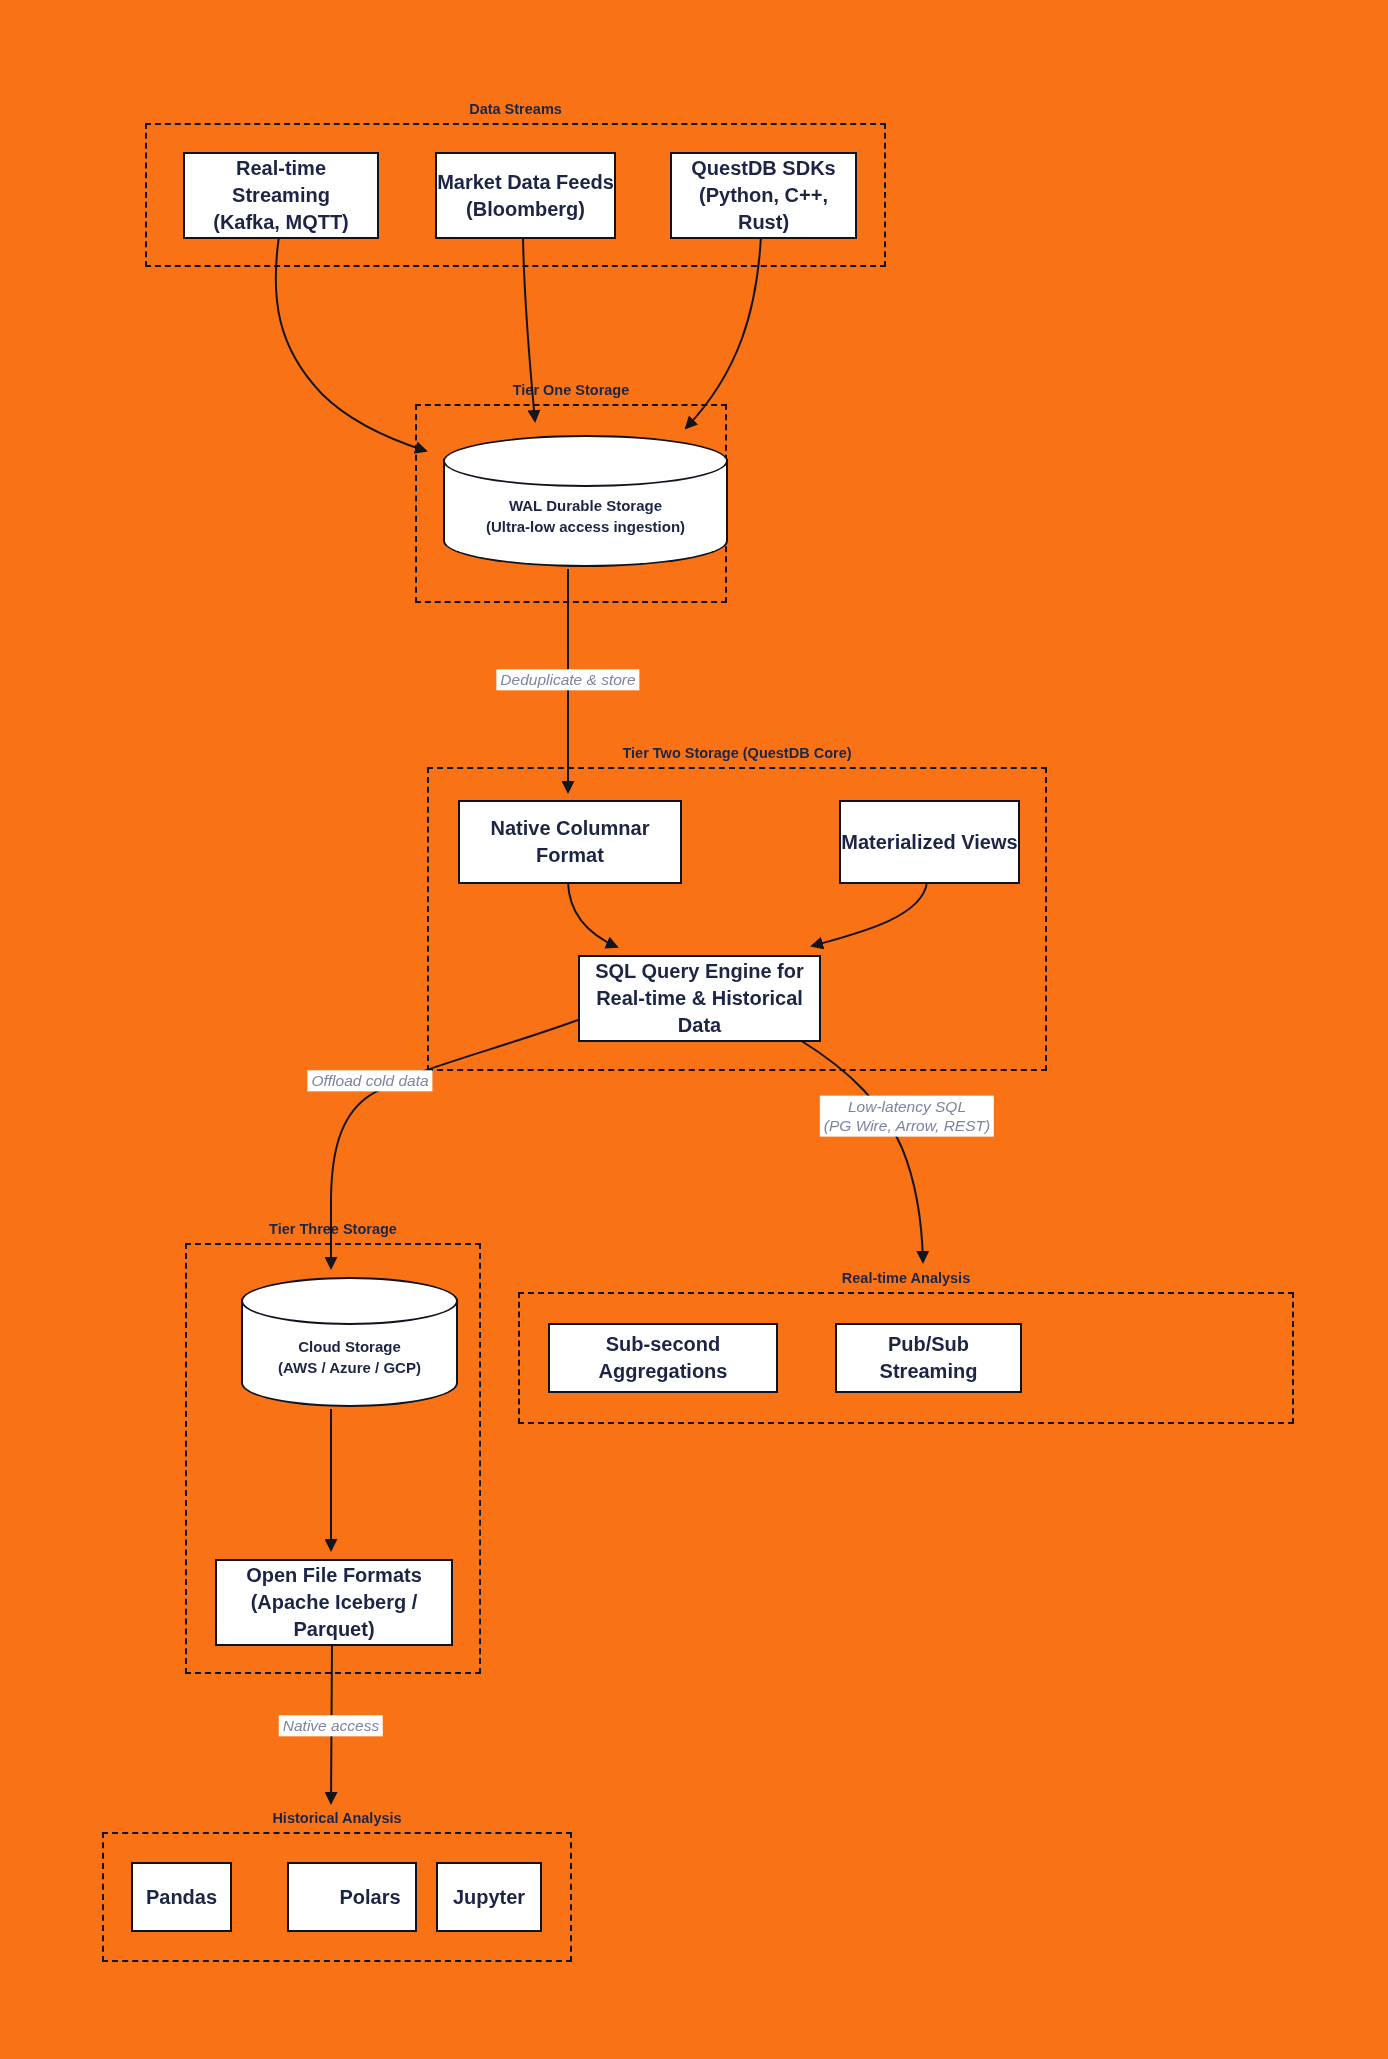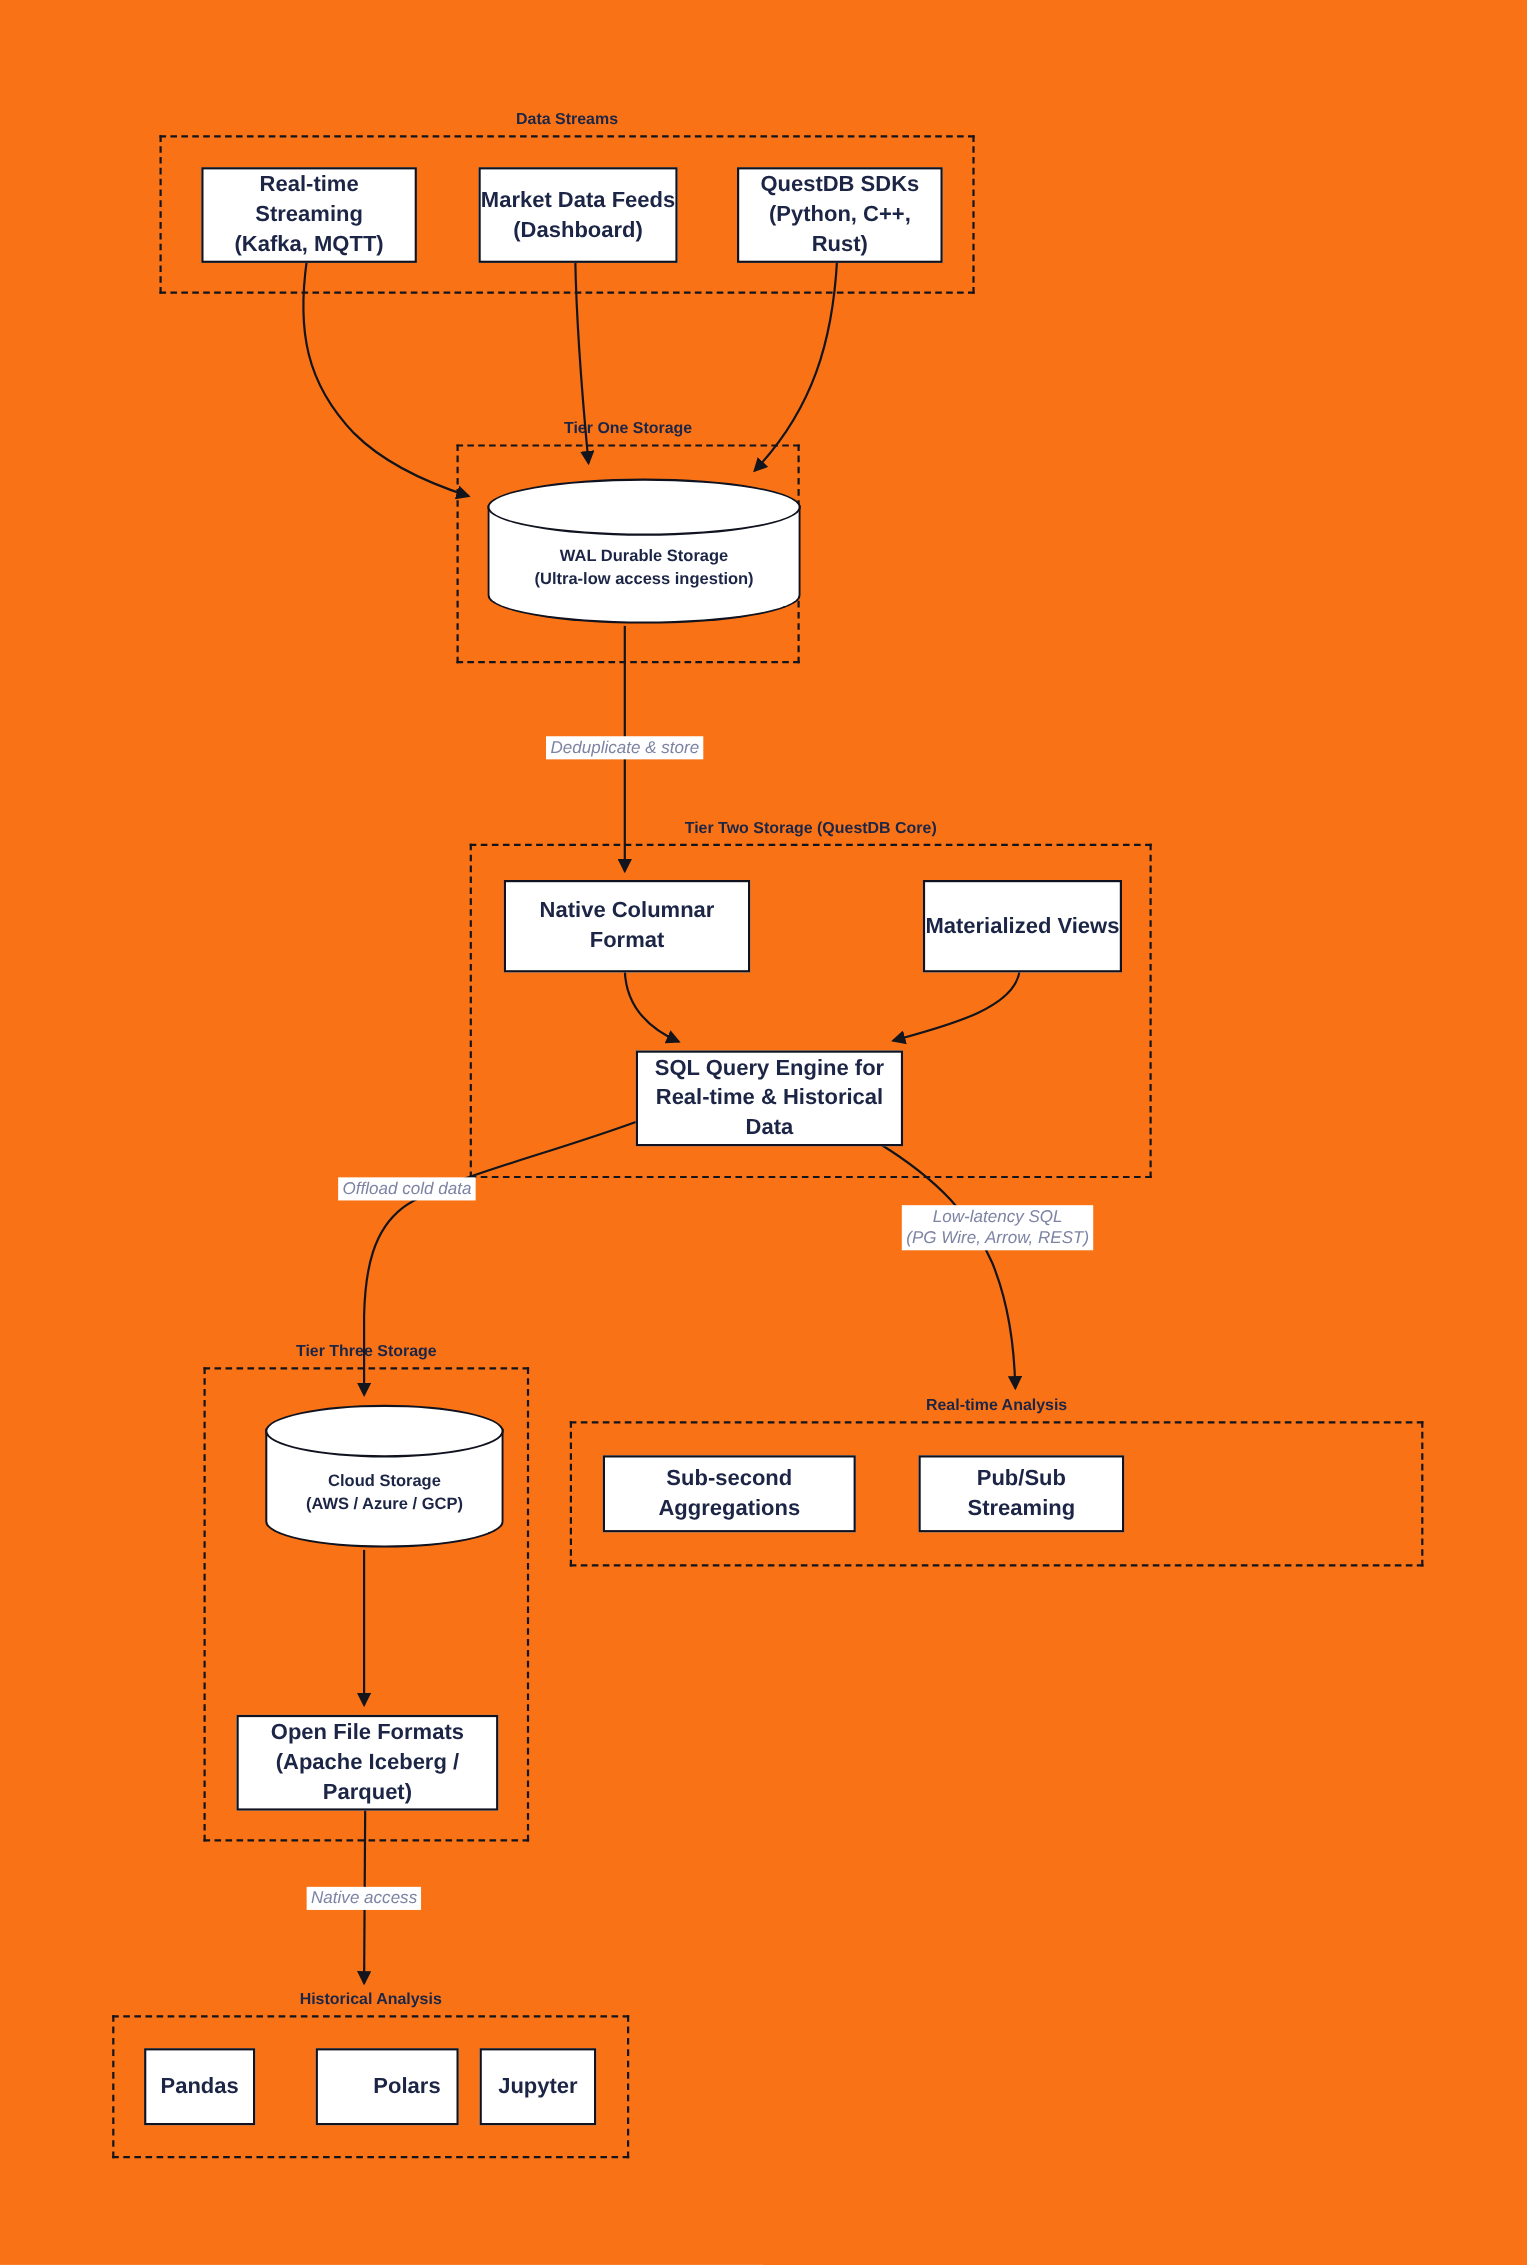--- a/index.html
+++ b/index.html
@@ -72,21 +72,21 @@
     <div class="cluster-label">Historical Analysis</div>
   </div>
 
   <div class="box" style="left:183px;top:152px;width:192px;height:83px;">
     <span>Real-time Streaming</span>
     <span>(Kafka, MQTT)</span>
   </div>
 
   <div class="box" style="left:435px;top:152px;width:177px;height:83px;">
     <span>Market Data Feeds</span>
-    <span>(Dashboard)</span>
+    <span>(Bloomberg)</span>
   </div>
 
   <div class="box" style="left:670px;top:152px;width:183px;height:83px;">
     <span>QuestDB SDKs</span>
     <span>(Python, C++, Rust)</span>
   </div>
 
   <div class="cyl" style="left:443px;top:435px;width:249px;height:132px;">
     <div class="cyl-body" style="top:24px;border-radius:0 0 50% 50% / 0 0 26px 26px;"></div>
     <div class="cyl-top" style="height:48px;"></div>

